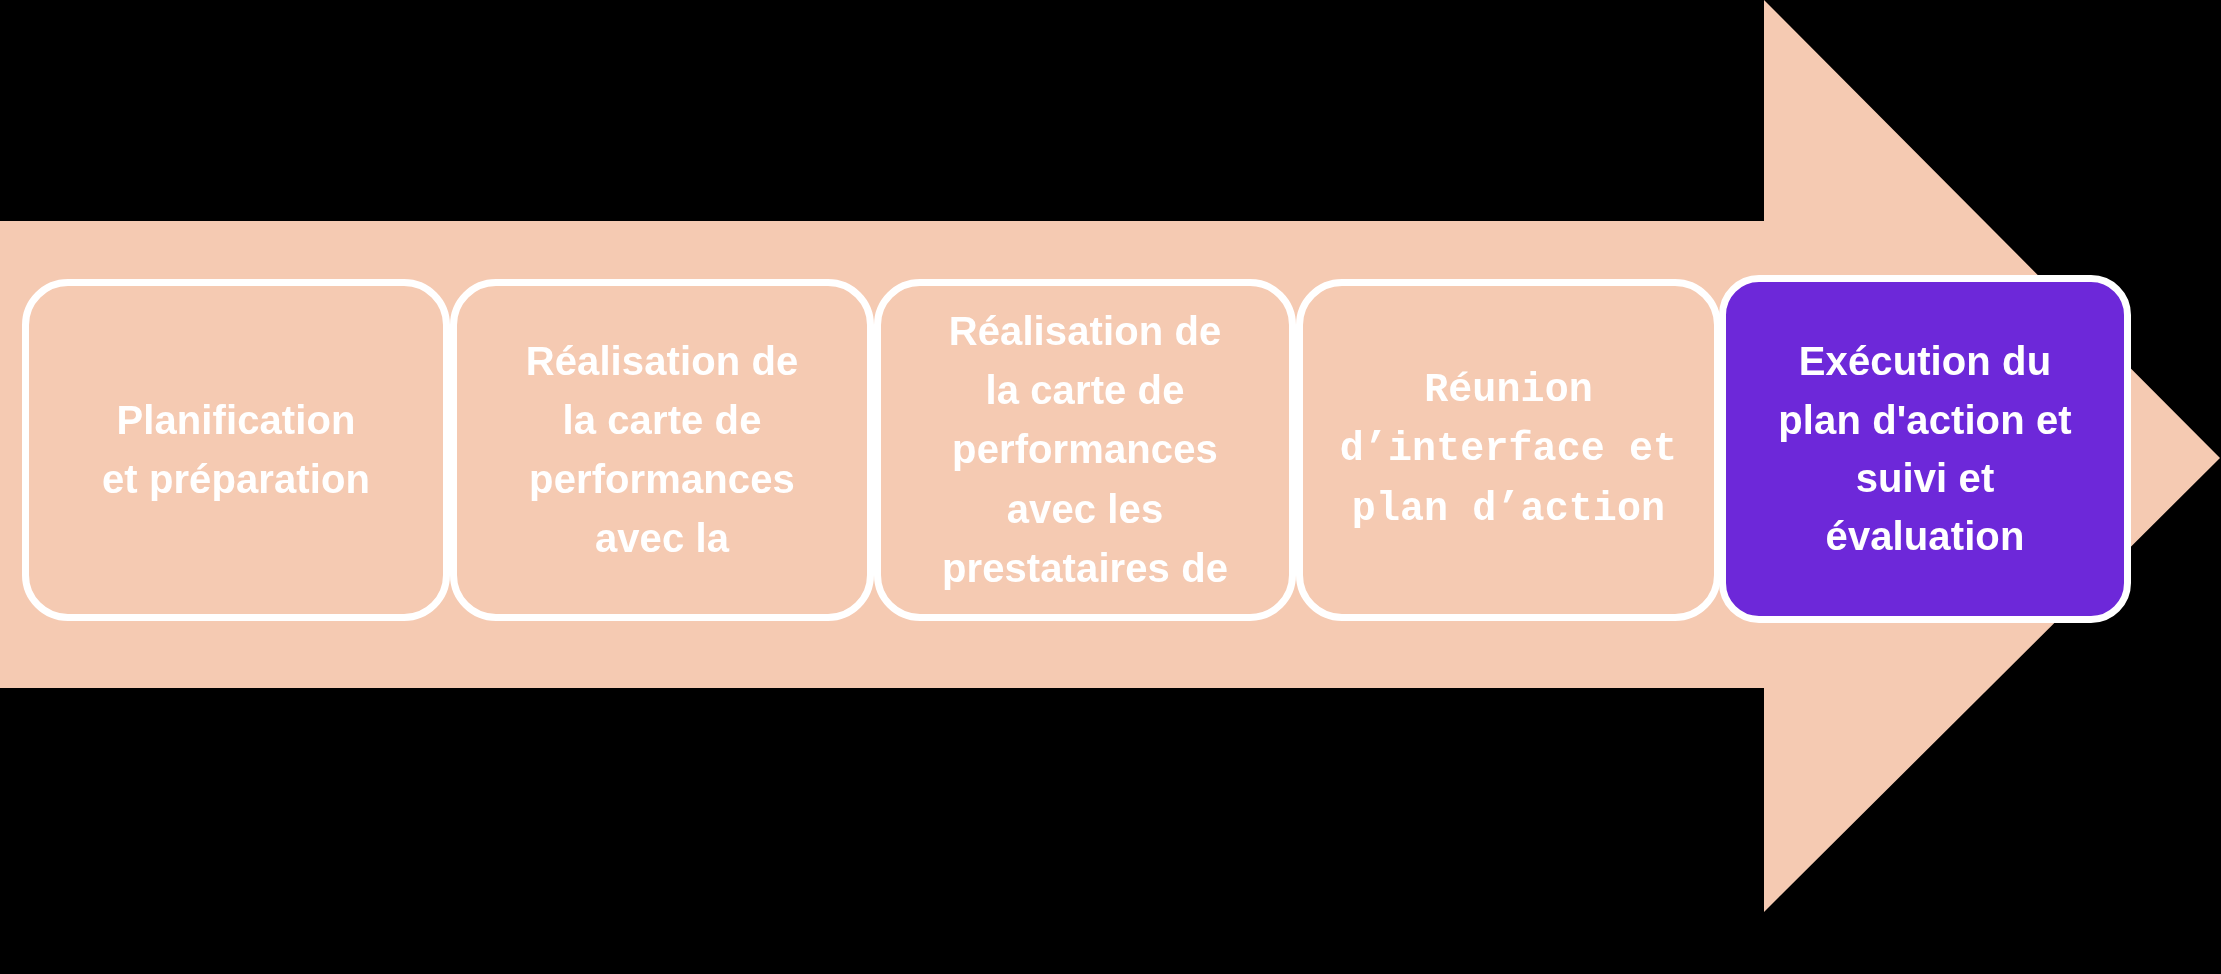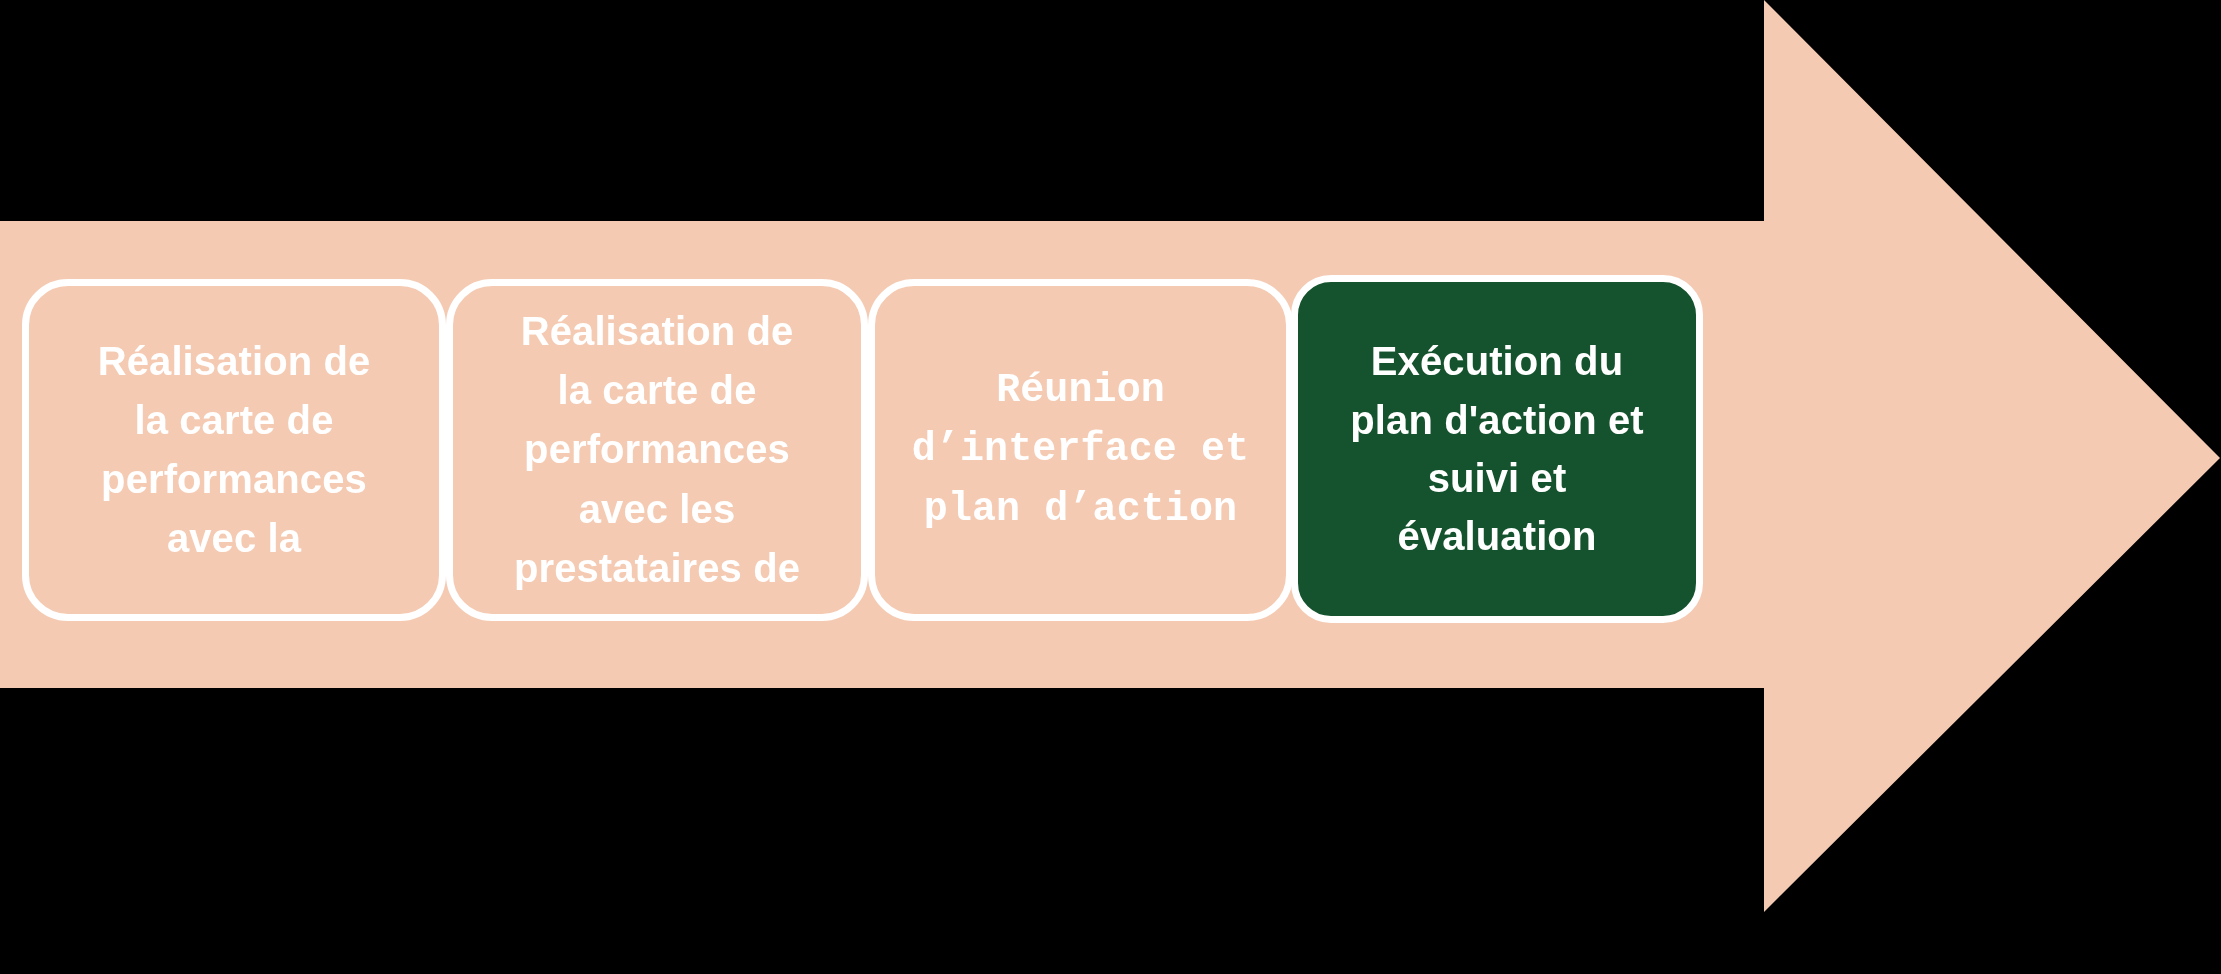--- a/index.html
+++ b/index.html
@@ -93,20 +93,24 @@
 <body>
 
 <div id="stage">
 
   <svg id="arrow-svg" viewBox="0 0 2221 974" xmlns="http://www.w3.org/2000/svg">
     <polygon points="0,221 1764,221 1764,0 2220,458 1764,912 1764,688 0,688" fill="#F5CAB2"></polygon>
   </svg>
 
   <div id="steps">
 
+    <div class="step step-1" style="background: transparent; border-color: rgb(255, 255, 255); border-width: 7px; color: rgb(255, 255, 255);">
+      <span class="step-label">Planification
+et préparation</span>
+    </div>
 
     <div class="step step-2" style="background: transparent; border-color: rgb(255, 255, 255); border-width: 7px; color: rgb(255, 255, 255);">
       <span class="step-label">Réalisation de
 la carte de
 performances
 avec la</span>
     </div>
 
     <div class="step step-3" style="background: transparent; border-color: rgb(255, 255, 255); border-width: 7px; color: rgb(255, 255, 255);">
       <span class="step-label">Réalisation de
@@ -115,21 +119,21 @@
 avec les
 prestataires de</span>
     </div>
 
     <div class="step step-4" style="background: transparent; border-color: rgb(255, 255, 255); border-width: 7px; color: rgb(255, 255, 255);">
       <span class="step-label">Réunion
 d’interface et
 plan d’action</span>
     </div>
 
-    <div class="step step-5" style="background: #14532d; border-color: rgb(255, 255, 255); border-width: 7px; color: rgb(255, 255, 255);">
+    <div class="step step-5" style="background: #6d28d9; border-color: rgb(255, 255, 255); border-width: 7px; color: rgb(255, 255, 255);">
       <span class="step-label">Exécution du
 plan d'action et
 suivi et
 évaluation</span>
     </div>
 
   </div>
 </div>
 
 </body></html>

